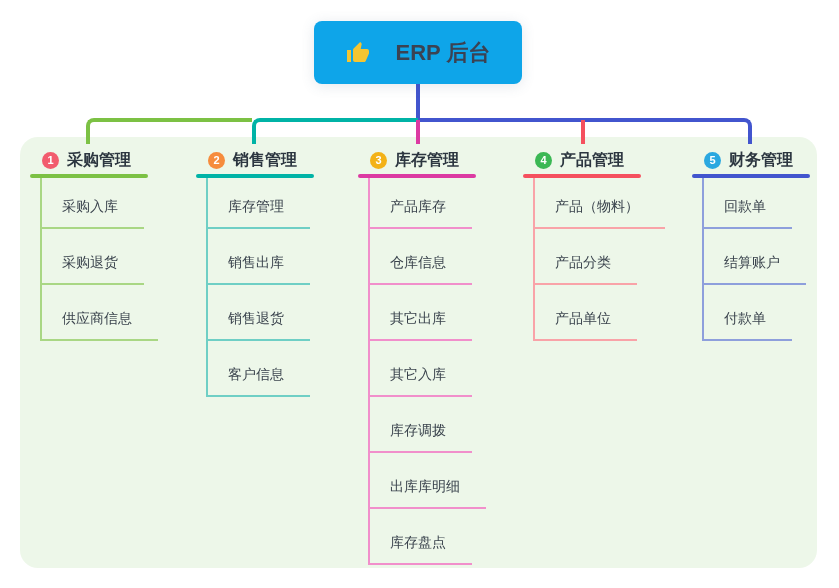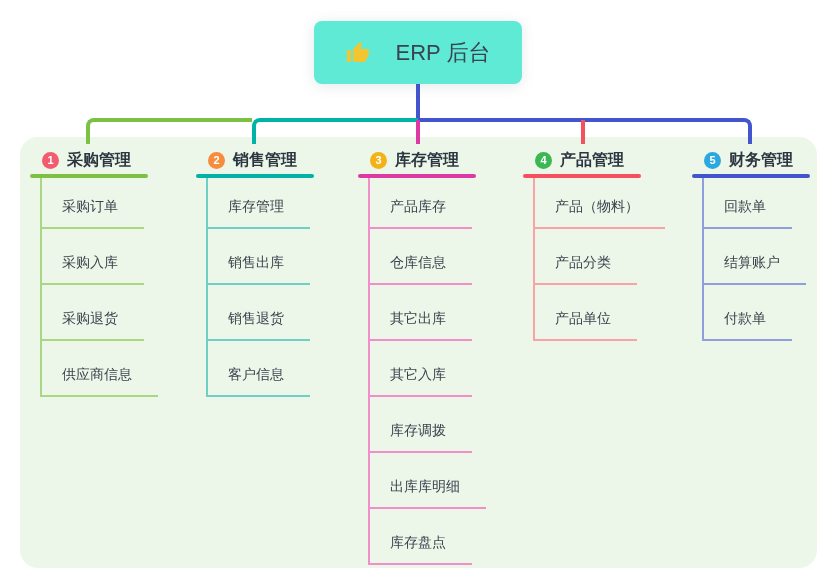--- a/index.html
+++ b/index.html
@@ -9,24 +9,24 @@
     font-family:"Liberation Sans","DejaVu Sans",sans-serif;
   }
   
   .panel{
     position:absolute;left:20px;top:137px;width:797px;height:431px;
     background:var(--panel,#EDF7E9);border-radius:18px;z-index:0;
   }
   
   .root{
     position:absolute;left:314px;top:21px;width:208px;height:63px;z-index:2;
-    background:#5eead4;border-radius:8px;
+    background:#0ea5e9;border-radius:8px;
     box-shadow:0 2px 14px rgba(70,90,120,.14);
     display:flex;align-items:center;justify-content:center;gap:26px;
-    font-size:22px;font-weight:400;color:var(--root-text,#3B4252);
+    font-size:22px;font-weight:700;color:var(--root-text,#3B4252);
   }
   .root svg{display:block;}
   
   .conn{position:absolute;z-index:1;box-sizing:border-box;}
   .conn-root{left:416px;top:84px;width:4px;height:38px;background:var(--main);}
   .conn-elbow-left{height:26px;border-left:4px solid var(--main);border-top:4px solid var(--main);border-top-left-radius:8px;}
   .conn-green{left:86px;top:118px;width:166px;}
   .conn-teal{left:252px;top:118px;width:166px;}
   .conn-blue{left:418px;top:118px;width:334px;height:26px;border-right:4px solid var(--main);border-top:4px solid var(--main);border-top-right-radius:8px;}
   .conn-drop{top:120px;width:4px;height:24px;background:var(--main);}
@@ -76,23 +76,20 @@
   <span>ERP 后台</span>
 </div>
 
 <div class="branch b0" style="--main: #7CC144; --light: #A9D784; --badge: #F25C6E;">
   <div class="branch-title">
     <span class="badge">1</span>
     <span>采购管理</span>
   </div>
   <div class="branch-underline"></div>
   <div class="children">
-    <div class="child">
-        <span>采购订单</span>
-      </div>
     <div class="child">
         <span>采购入库</span>
       </div>
     <div class="child">
         <span>采购退货</span>
       </div>
     <div class="child">
         <span>供应商信息</span>
       </div>
   </div>

